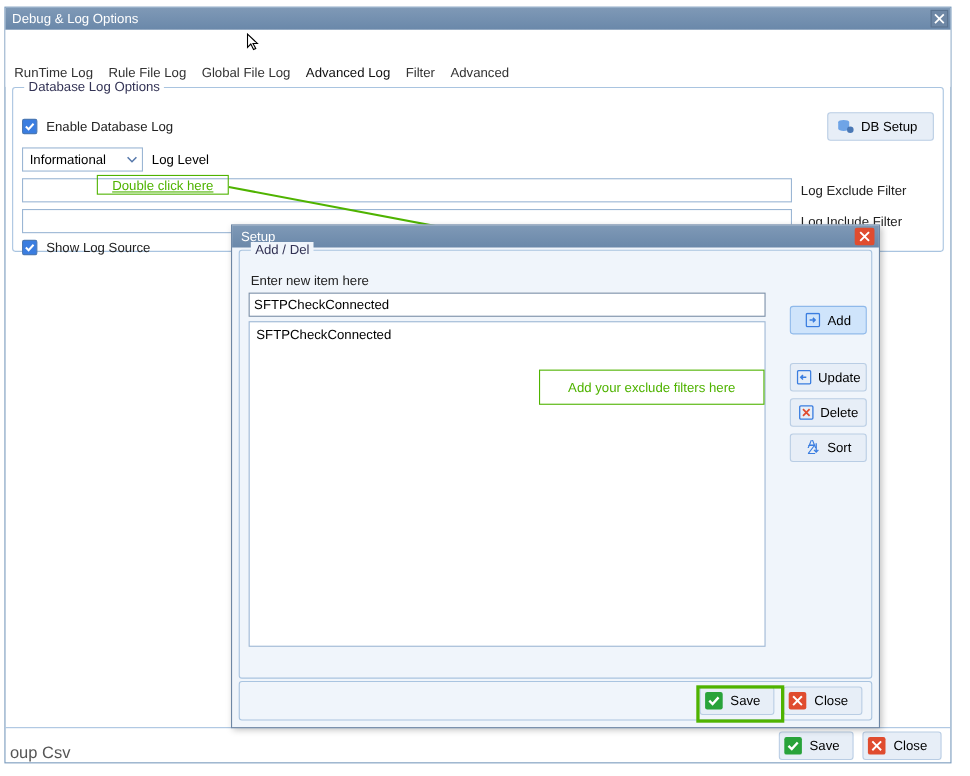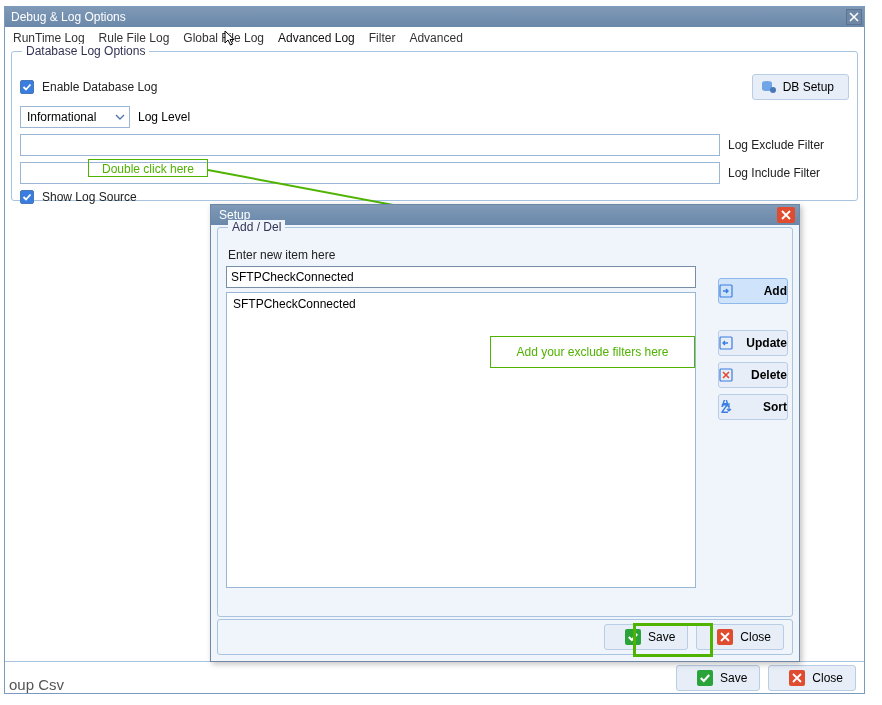--- a/index.html
+++ b/index.html
@@ -17,21 +17,21 @@
   }
   .titlebar-title { font-size: 12px; }
   .titlebar-close {
     position: absolute; right: 2px; top: 2px; width: 16px; height: 16px;
     background: #6e87a5; border: 1px solid #5a7390; display:flex; align-items:center; justify-content:center;
   }
   .titlebar-close svg { width: 10px; height:10px; }
   .tabs {
     display: flex; gap: 14px; padding: 4px 8px 6px 8px; color: #333; background:#fff;
   }
-  .tab { cursor: default; }
+  .tab { cursor: default; margin-top: 28px; }
   .tab.active { color: #111; }
 
   .groupbox {
     margin: 0 6px; border: 1px solid #a9c4e0; border-radius: 3px;
     padding: 22px 8px 10px 8px; position: relative;
   }
   .groupbox-title {
     position: absolute; top: -8px; left: 10px; background: #fff; padding: 0 4px; color: #335; font-size: 12px;
   }
   .row { display: flex; align-items: center; gap: 8px; margin-bottom: 6px; }
@@ -51,21 +51,21 @@
     width:110px; height:22px; border:1px solid #9bb6d4; background:#fff;
     display:flex; align-items:center; justify-content:space-between; padding:0 4px 0 6px;
   }
   .select-caret { width:10px; height:10px; }
   .text-input {
     flex:1; height:22px; border:1px solid #9bb6d4; background:#fff;
   }
   .filter-label { width:120px; color:#222; }
   .doubleclick-hint {
     position:absolute; left:83px; top:152px; width:120px; height:18px;
-    border:1.5px solid #4fb300; color:#4fb300; text-align:center; line-height:18px; font-size:12px;
+    border:1.5px solid #4fb300; color:#4fb300; text-align:center; line-height:18px; font-size:12px;text-decoration:underline;
   }
 
   
   .setup-window {
     position:absolute; left:210px; top:204px; width:590px; height:458px;
     background:#f0f5fb; border:1px solid #6e87a5; box-shadow: 2px 2px 6px rgba(0,0,0,.25);
   }
   .setup-titlebar {
     height:20px; background: linear-gradient(#7f99b6, #6a88aa);
     color:#fff; padding:0 4px; display:flex; align-items:center; justify-content:space-between;
@@ -82,42 +82,42 @@
   .adddel-title {
     position:absolute; top:-8px; left:10px; background:#f0f5fb; padding:0 4px; color:#335;
   }
   .label { color:#222; margin: 2px 0 4px 2px; }
   .field-row { display:flex; gap:8px; align-items:center; }
   .field-row input[type=text]{
     flex:1; height:22px; border:1px solid #788ea7; padding:0 4px; background:#fff; outline:none;
   }
   .side-btn {
     width:70px; height:26px; background:#e7eef7; border:1px solid #b9cde4; border-radius:3px;
-    display:flex; align-items:center; justify-content:space-between; gap:6px;font-weight:bold;
+    display:flex; align-items:center; justify-content:center; gap:6px;
   }
   .side-btn.primary { background:#cfe4fb; border-color:#8fb9ea; }
   .side-btn svg { width:14px; height:14px; }
   .listbox {
     margin-top:4px; width: 470px; height: 296px; border:1px solid #9bb6d4; background:#fff;
     padding:4px 6px; position:relative;
   }
   .button-col {
     position:absolute; left: 500px; top: 102px; display:flex; flex-direction:column; gap:6px;
   }
   .hint-box {
     position:absolute; left:272px; top:108px; width:205px; height:32px;
     border:1.5px solid #4fb300; color:#4fb300; display:flex; align-items:center; justify-content:center;
   }
   .dialog-footer {
     position:absolute; left:6px; right:6px; bottom:6px; height:36px;
     border:1px solid #a9c4e0; border-radius:3px; display:flex; align-items:center; justify-content:flex-end; gap:8px; padding:0 8px;
     background:#f0f5fb;
   }
   .footer-btn {
-    height:26px; padding:0 12px 0 20px; background:#e7eef7; border:1px solid #b9cde4; border-radius:3px;
+    height:26px; padding:0 12px 0 4px; background:#e7eef7; border:1px solid #b9cde4; border-radius:3px;
     display:flex; align-items:center; gap:7px;
   }
   .footer-btn .tick { width:16px; height:16px; background:#29a33a; border-radius:2px; display:flex; align-items:center; justify-content:center;}
   .footer-btn .cross { width:16px; height:16px; background:#e04c2f; border-radius:2px; display:flex; align-items:center; justify-content:center;}
   .green-outline {
     position:absolute; border:3px solid #4fb300; pointer-events:none;
   }
 
   
   .arrow-svg { position:absolute; left:0; top:0; pointer-events:none; }

